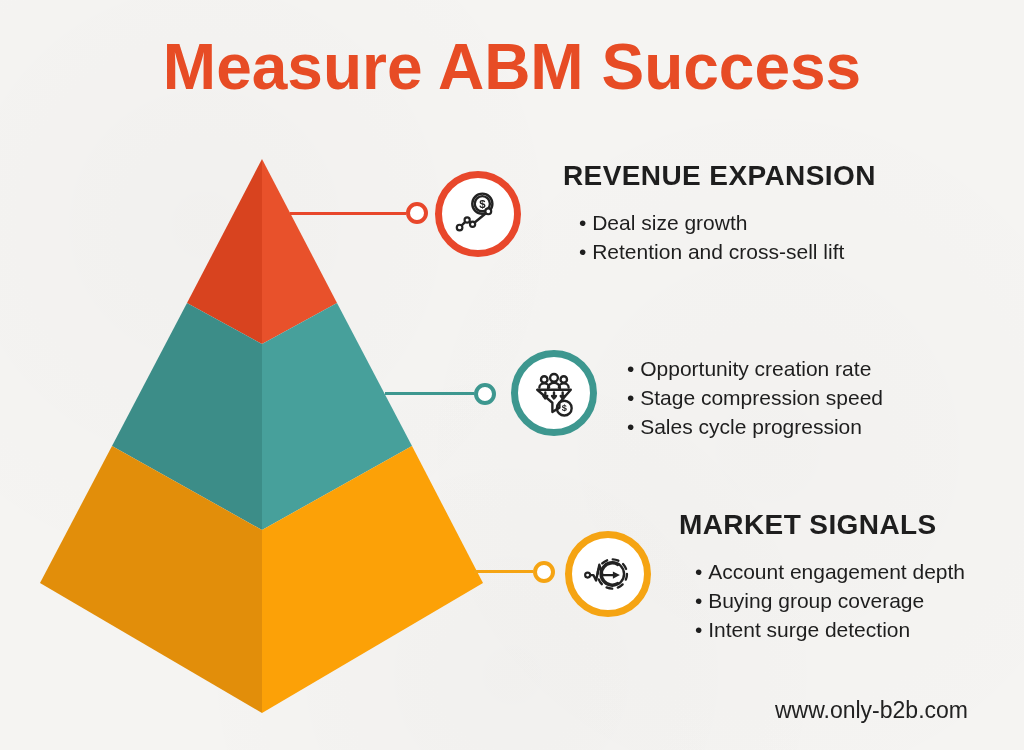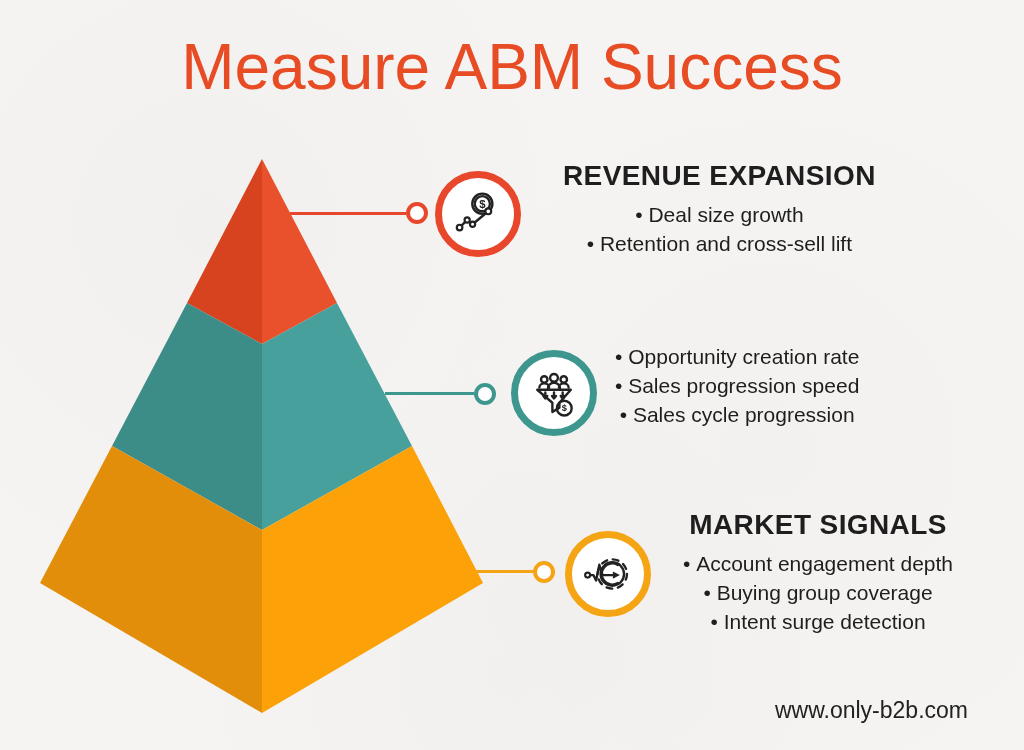--- a/index.html
+++ b/index.html
@@ -7,21 +7,21 @@
     position:relative;width:1024px;height:750px;overflow:hidden;
     background:
       radial-gradient(circle at 20% 30%, rgba(0,0,0,0.015), transparent 40%),
       radial-gradient(circle at 75% 60%, rgba(0,0,0,0.012), transparent 45%),
       radial-gradient(circle at 50% 90%, rgba(0,0,0,0.015), transparent 40%),
       var(--background,#F5F4F2);
     font-family:"Liberation Sans", sans-serif;
   }
   .title{
     position:absolute;top:30px;left:0;width:100%;margin:0;
-    text-align:center;font-size:64px;font-weight:400;letter-spacing:0px;
+    text-align:center;font-size:64px;font-weight:700;letter-spacing:0px;
     color:var(--title,#E74C25);
   }
   .pyr{position:absolute;left:0;top:0;pointer-events:none;}
   .line{position:absolute;height:3px;}
   .l1{left:290px;top:212px;width:116px;background:var(--accent-red);}
   .l2{left:385px;top:392px;width:89px;background:var(--accent-teal);}
   .l3{left:474px;top:570px;width:59px;background:var(--accent-orange);}
   .ring{position:absolute;width:14px;height:14px;border-radius:50%;
     background:#fff;border:4px solid #000;}
   .r1{left:406px;top:202px;border-color:var(--accent-red);}
@@ -33,23 +33,23 @@
   .b1{left:435px;top:171px;border-color:var(--accent-red);}
   .b2{left:511px;top:350px;border-color:var(--accent-teal);}
   .b3{left:565px;top:531px;border-color:var(--accent-orange);}
   .badge svg{display:block;}
   .ic{stroke:var(--icon-stroke,#222);stroke-width:2.2;fill:none;
     stroke-linecap:round;stroke-linejoin:round;}
   .ic-fill{fill:var(--icon-stroke,#222);stroke:none;}
   .ic-node{fill:#fff;stroke:var(--icon-stroke,#222);stroke-width:2;}
   .ic-txt{fill:var(--icon-stroke,#222);stroke:none;font-weight:700;
     font-family:"Liberation Sans",sans-serif;text-anchor:middle;}
-  .sec{position:absolute;color:var(--text,#1E1E1E);text-align:center;}
+  .sec{position:absolute;color:var(--text,#1E1E1E);}
   .sec h2{margin:0 0 8px 0;font-size:28px;font-weight:700;letter-spacing:0.4px;}
-  .sec ul{margin:4px;padding:0;list-style:none;}
+  .sec ul{margin:16px;padding:0;list-style:none;}
   .sec li{font-size:21px;line-height:29px;white-space:nowrap;}
   .sec li::before{content:"\2022\00a0";}
   .s1{left:563px;top:160px;}
   .s2{left:611px;top:338px;}
   .s3{left:679px;top:509px;}
   .footer{position:absolute;right:56px;top:697px;font-size:23px;color:#222;}
 </style>
 </head>
 <body>
 
@@ -119,21 +119,21 @@
     <h2>REVENUE EXPANSION</h2>
     <ul>
       <li>Deal size growth</li>
       <li>Retention and cross-sell lift</li>
     </ul>
   </section>
 
   <section class="sec s2">
     <ul>
       <li>Opportunity creation rate</li>
-      <li>Sales progression speed</li>
+      <li>Stage compression speed</li>
       <li>Sales cycle progression</li>
     </ul>
   </section>
 
   <section class="sec s3">
     <h2>MARKET SIGNALS</h2>
     <ul>
       <li>Account engagement depth</li>
       <li>Buying group coverage</li>
       <li>Intent surge detection</li>

